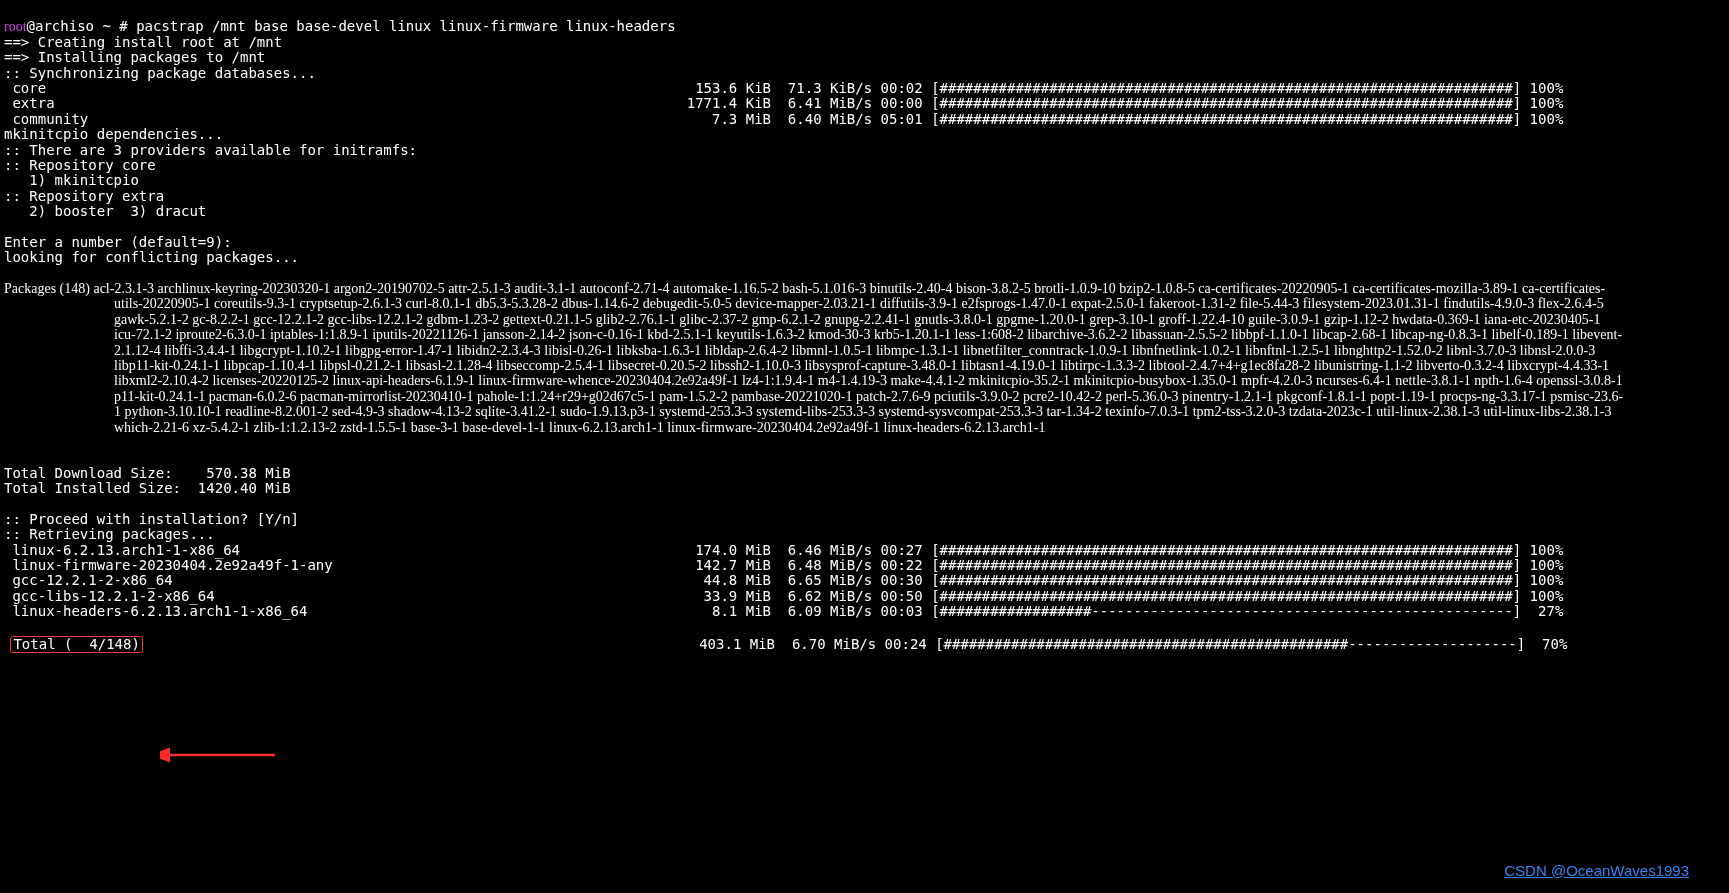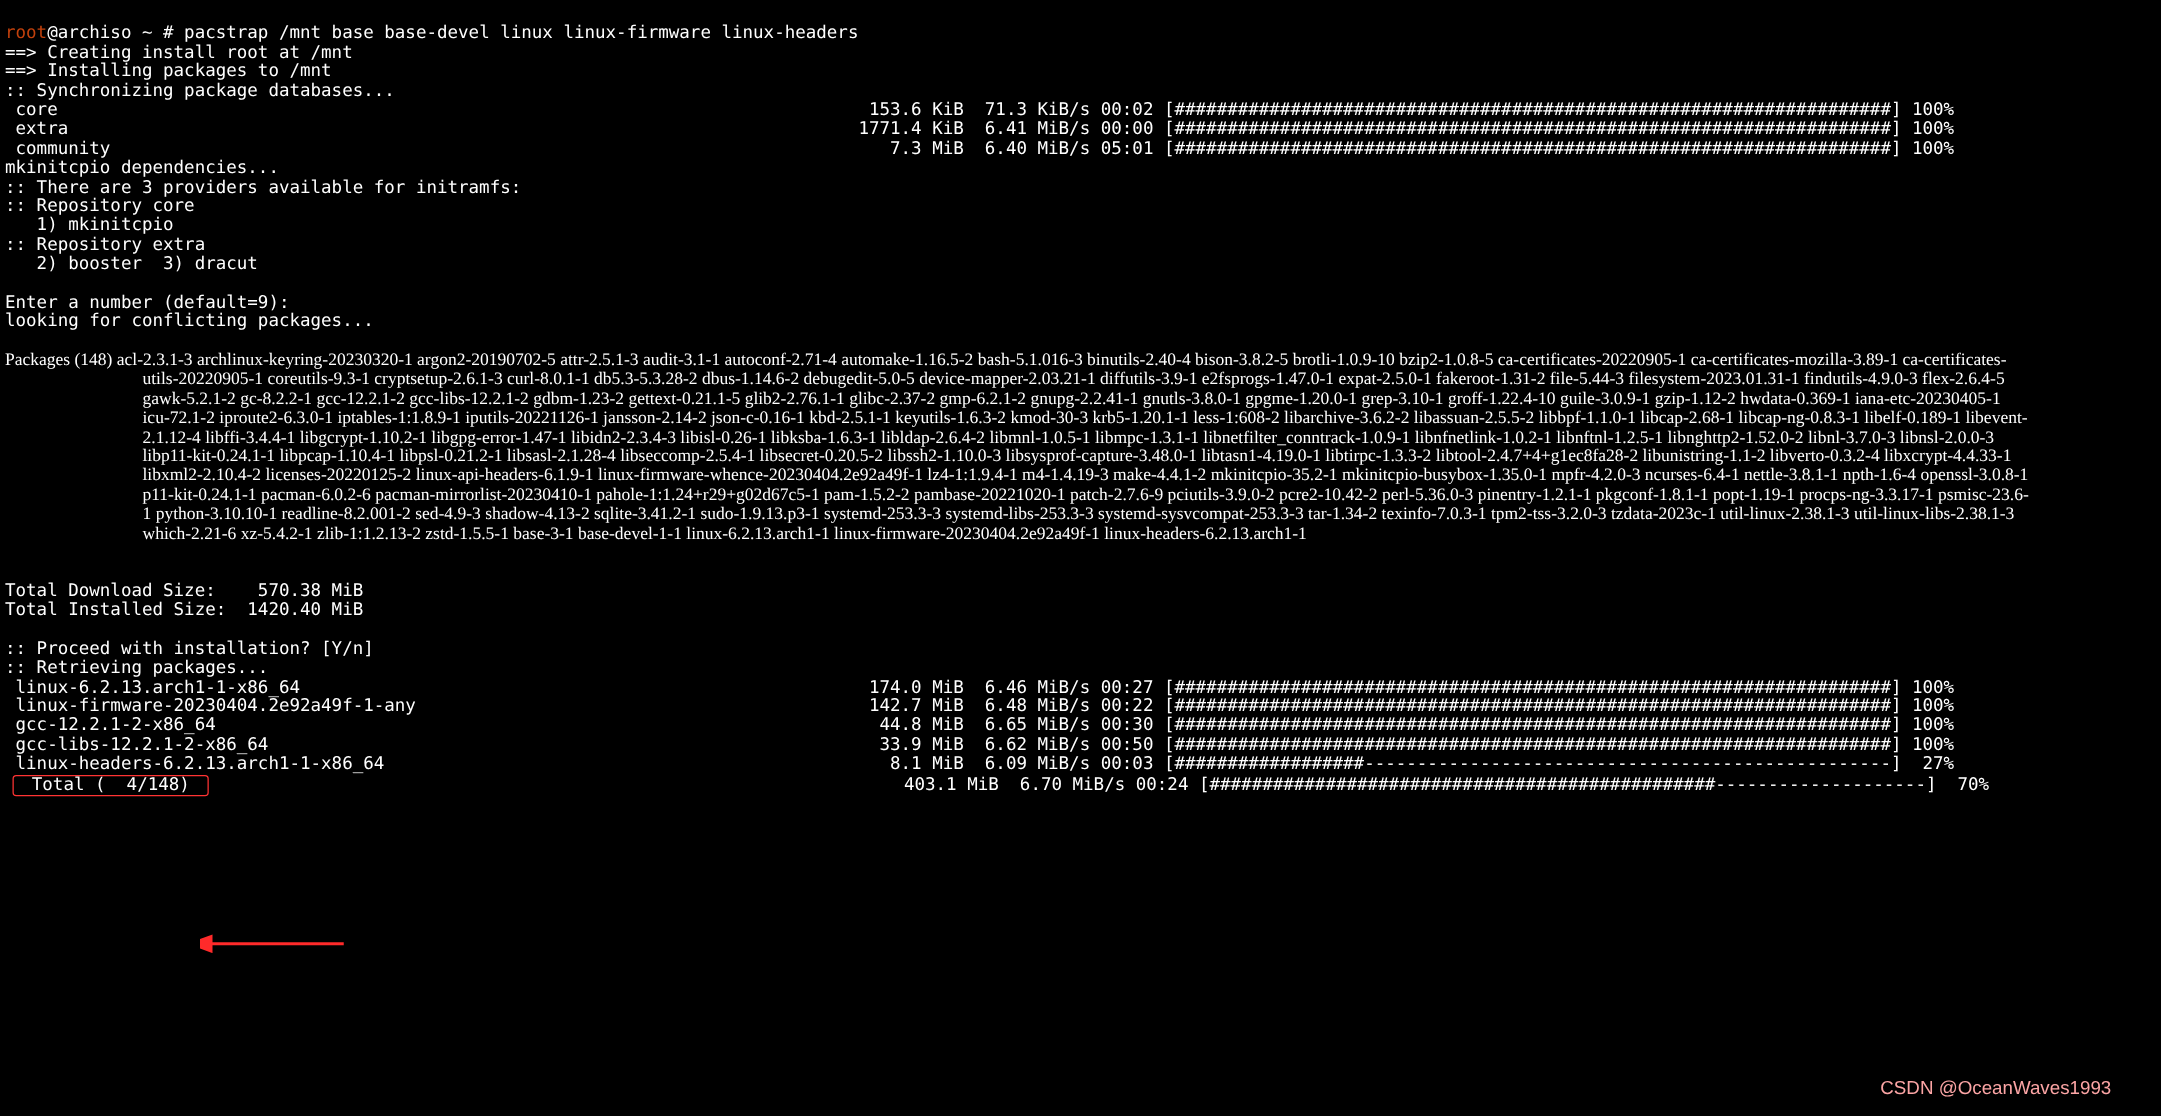--- a/index.html
+++ b/index.html
@@ -11,53 +11,55 @@
     font-size: 14px;
     line-height: 1.1;
     width: 1729px;
     height: 893px;
     overflow: hidden;
   }
   .term {
     white-space: pre;
     padding: 4px 0 0 4px;
   }
-  .root { color: #c2410c; }
+  .root { color: #d946ef; font-family: Liberation Serif, serif; }
   .line { white-space: pre; }
   .pkgwrap {
     white-space: normal;
     word-break: break-word;
     padding-left: 110px;
     text-indent: -110px;
     max-width: 1510px;
     line-height: 1.1;
     font-family: Liberation Serif, serif;
   }
   .pkgwrap span { white-space: normal; }
   .dl-row { white-space: pre; text-align: right; }
   .totalbox {
     display: inline-block;
     border: 1px solid #ff3333;
     border-radius: 3px;
-    padding: 0 14px;
+    padding: 0 2px;
     margin-left: -2px;
+    margin-top: 16px;
   }
   .arrow {
     position: absolute;
     left: 160px;
     top: 740px;
     pointer-events: none;
   }
   .watermark {
     position: absolute;
     right: 40px;
     bottom: 14px;
-    color: #fca5a5;
+    color: #3b82f6;
     font-family: Arial, sans-serif;
     font-size: 15px;
+    text-decoration: underline;
   }
   .rel { position: relative; }
 </style>
 </head>
 <body class="rel">
 
 <div class="term">
 <span class="line"><span class="root">root</span><span>@archiso </span><span>~ # </span><span>pacstrap /mnt base base-devel linux linux-firmware linux-headers</span></span>
 <span class="line">==&gt; Creating install root at /mnt</span>
 <span class="line">==&gt; Installing packages to /mnt</span>

